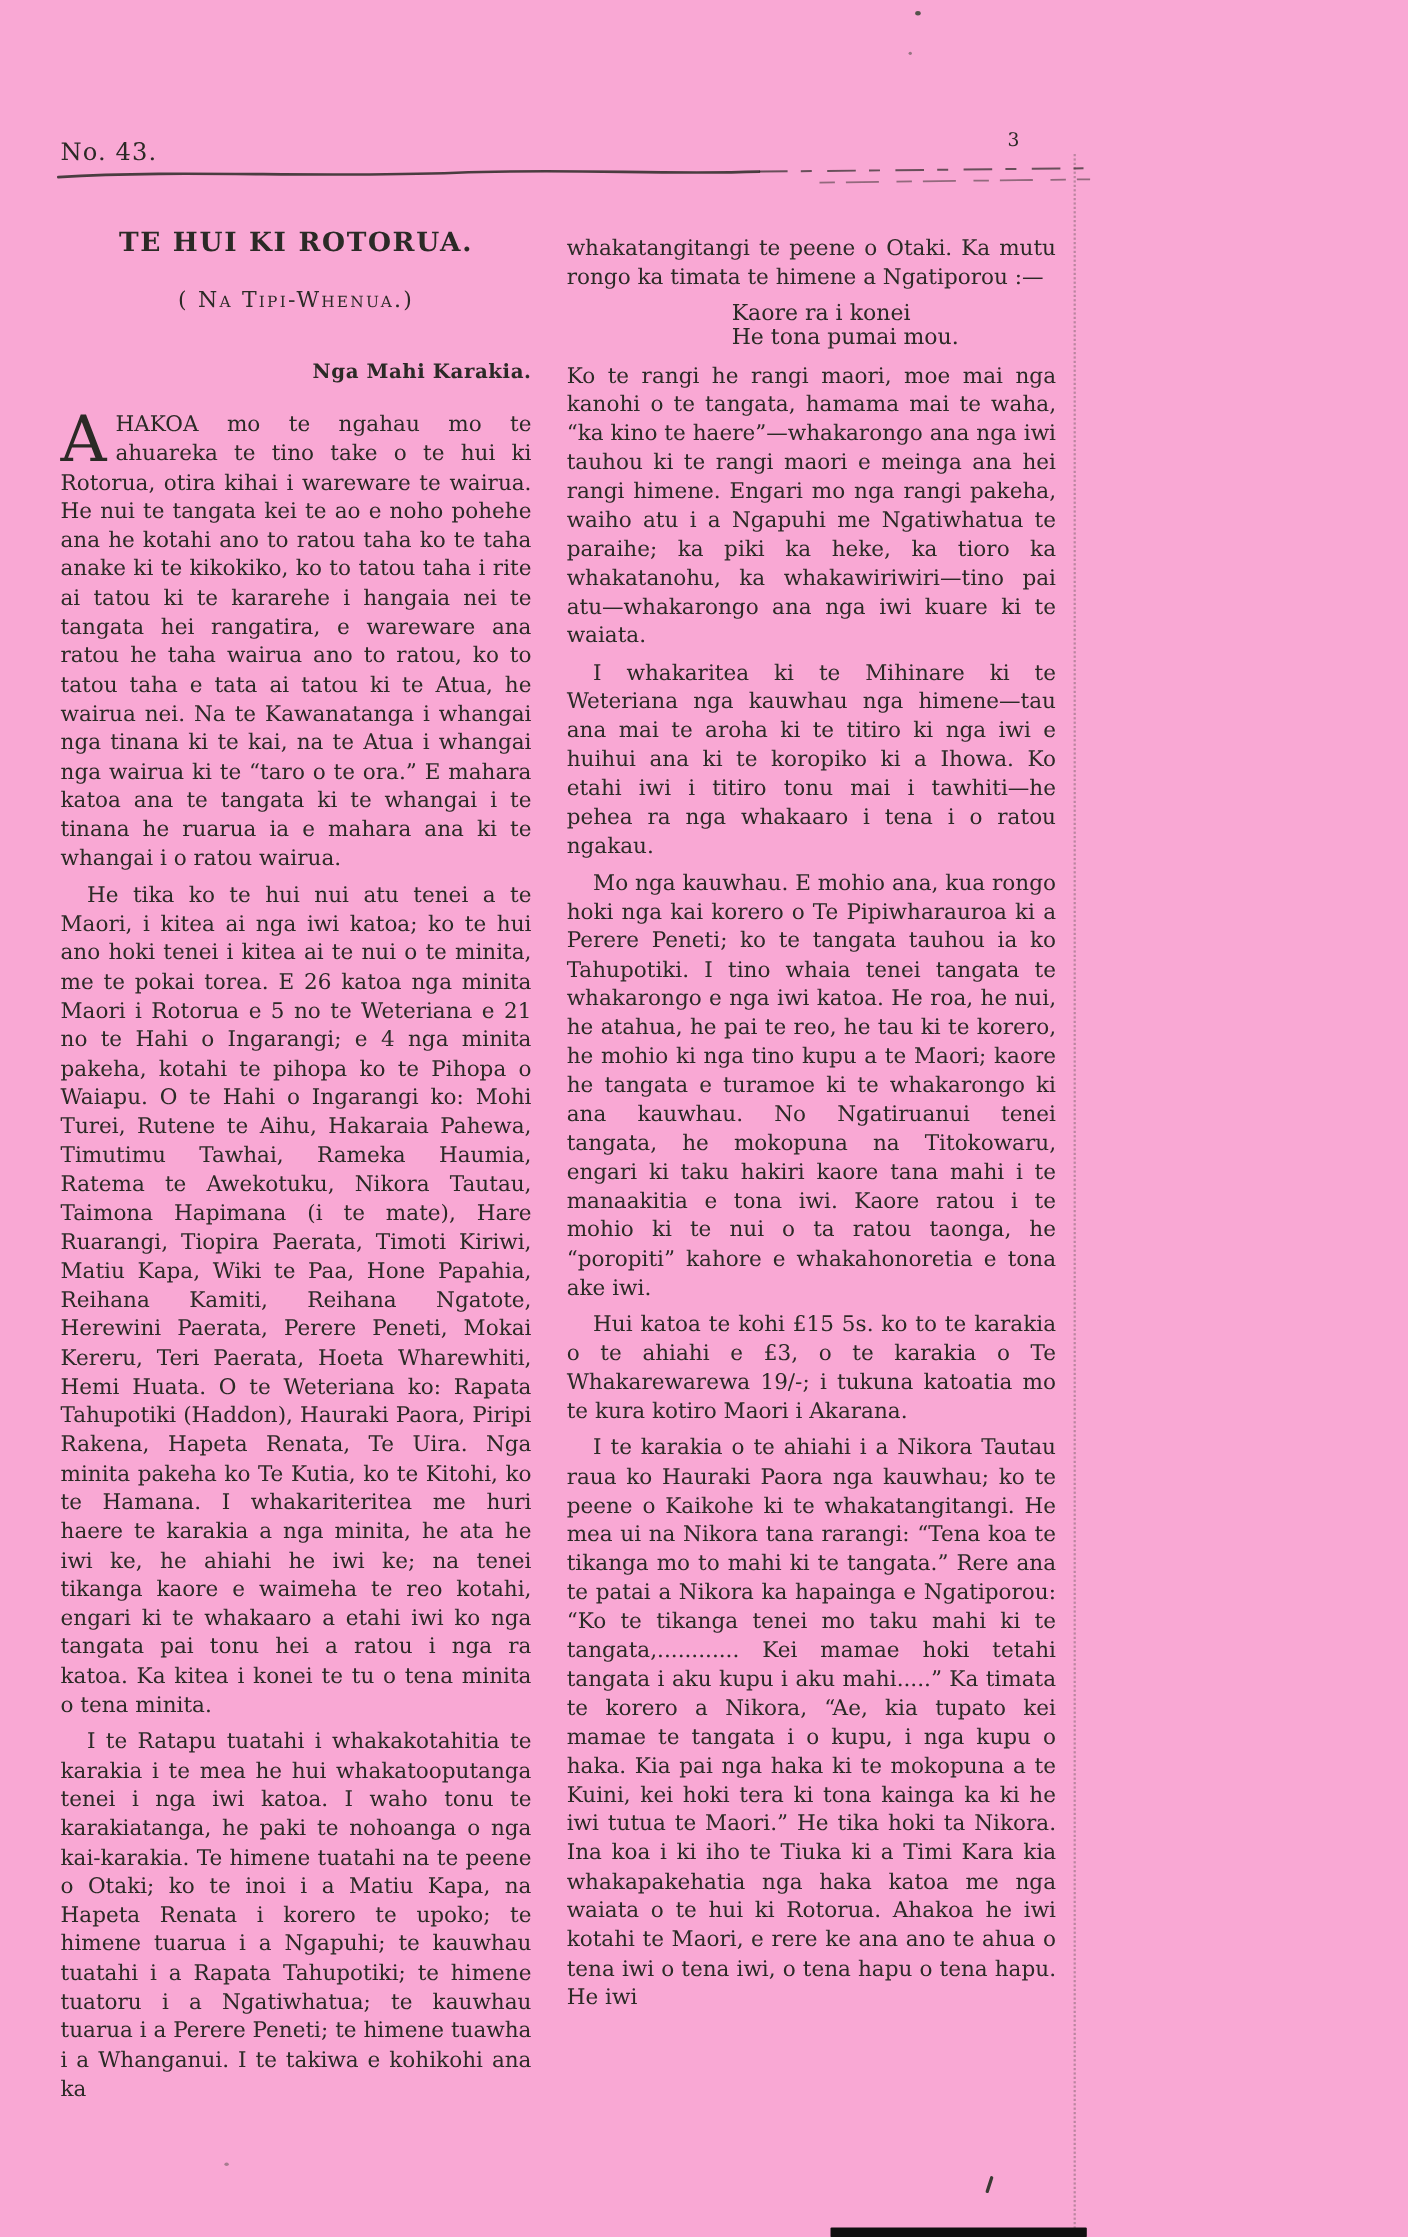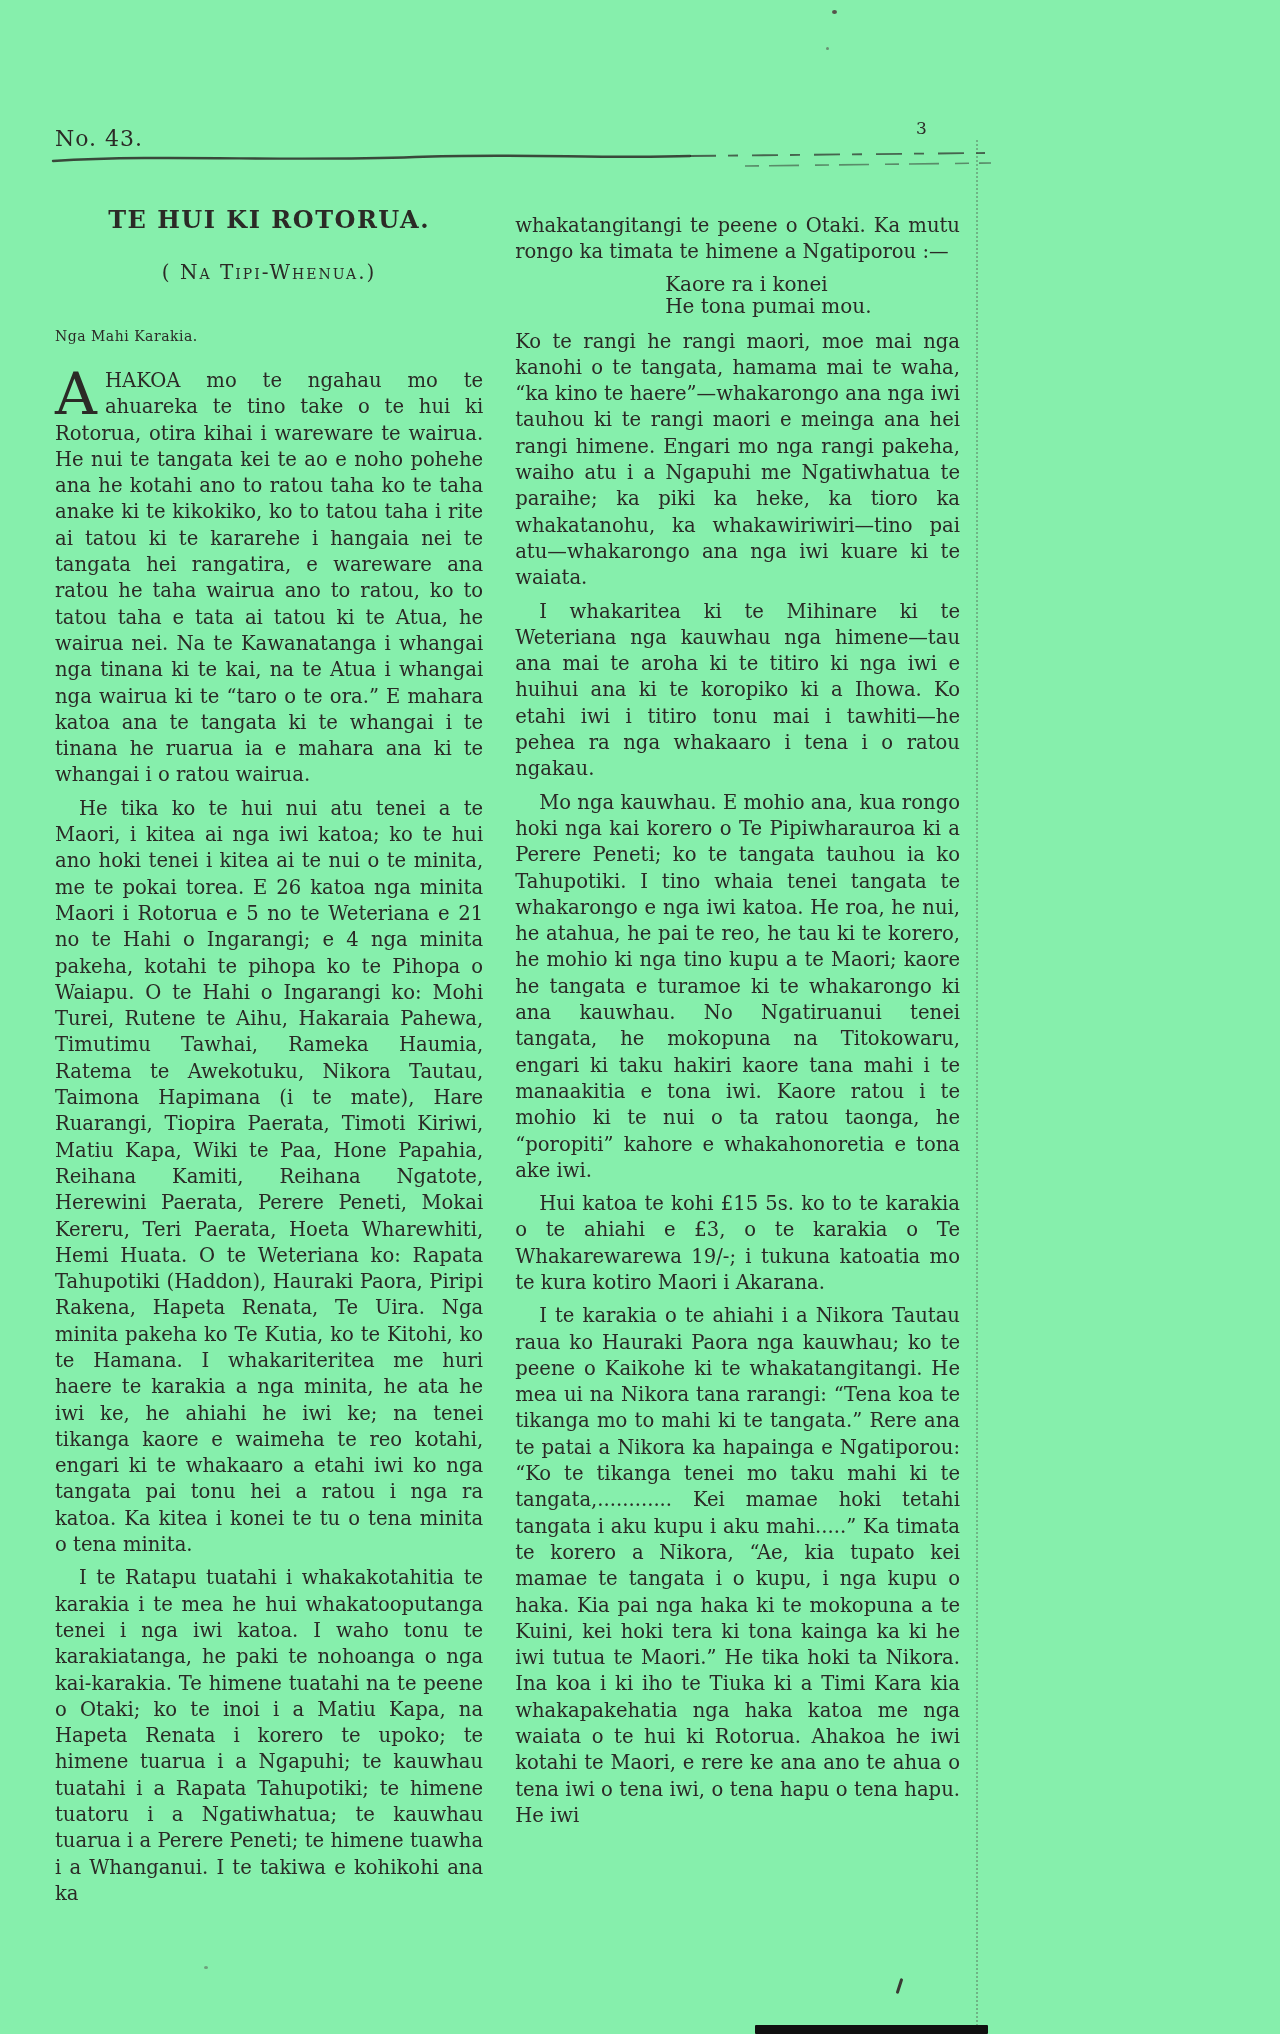--- a/index.html
+++ b/index.html
@@ -1,20 +1,20 @@
 <!DOCTYPE html>
 <html><head>
 <meta charset="utf-8">
 <style>
   html,body { margin:0; padding:0; background:#e9e7e2; }
   .page {
     position:relative;
     width:1280px; height:2034px;
     margin:0 auto;
-    background:#86efac;
+    background:#f9a8d4;
     color:#2b2a26;
     font-family:"DejaVu Serif","Liberation Serif",serif;
     overflow:hidden;
   }
 
   
   .issue {
     position:absolute; left:55px; top:126px;
     font-size:22px; letter-spacing:1px;
   }
@@ -40,22 +40,22 @@
 
   .article-title {
     margin:0 0 26px; text-align:center;
     font-size:24px; font-weight:700; letter-spacing:1.5px;
   }
   .byline {
     margin:0 0 44px; text-align:center;
     font-variant:small-caps; font-size:20px; letter-spacing:2px;
   }
   .section-heading {
-    margin:0 0 24px; text-align:left;
-    font-size:14px; font-weight:400; letter-spacing:0.5px;
+    margin:0 0 24px; text-align:right;
+    font-size:18px; font-weight:700; letter-spacing:0.5px;
   }
 
   p {
     margin:0 0 7px;
     font-size:19.6px; line-height:26.3px;
     text-align:justify;
   }
   .indent { text-indent:24px; }
 
   .dropcap {

